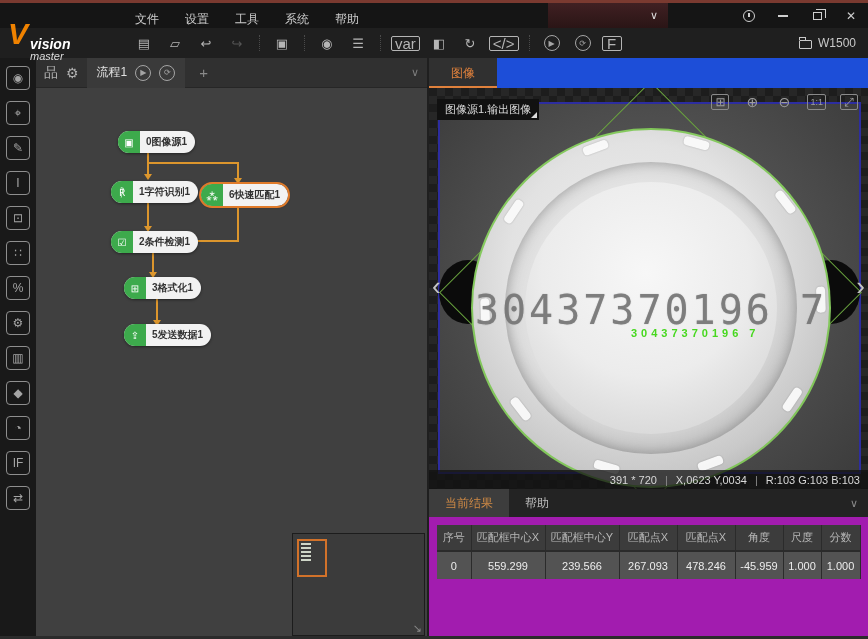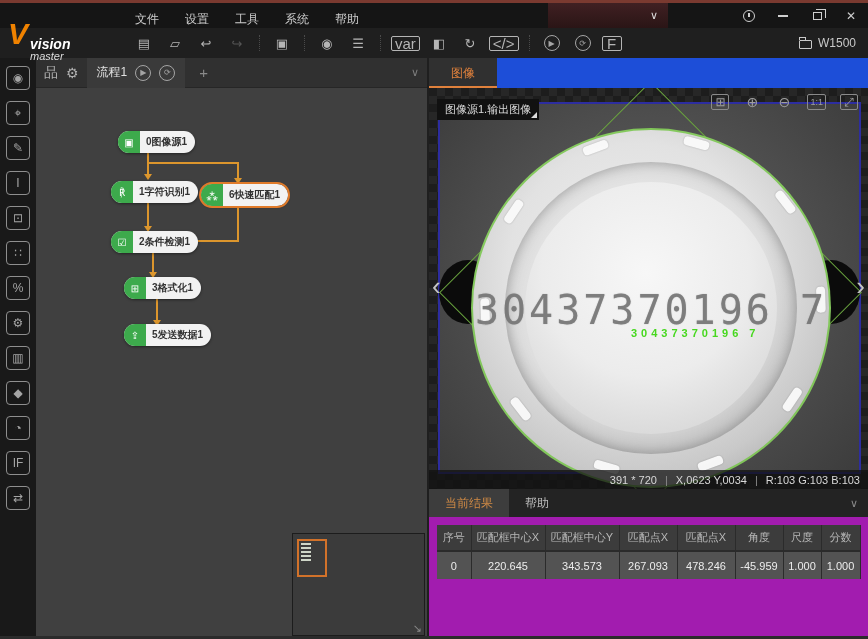--- a/index.html
+++ b/index.html
@@ -347,22 +347,22 @@
               <th>匹配点X</th>
               <th>匹配点X</th>
               <th>角度</th>
               <th>尺度</th>
               <th>分数</th>
             </tr>
           </thead>
           <tbody>
             <tr>
               <td>0</td>
-              <td>220.645</td>
-              <td>343.573</td>
+              <td>559.299</td>
+              <td>239.566</td>
               <td>267.093</td>
               <td>478.246</td>
               <td>-45.959</td>
               <td>1.000</td>
               <td>1.000</td>
             </tr>
           </tbody>
         </table>
       </div>
     </div>

